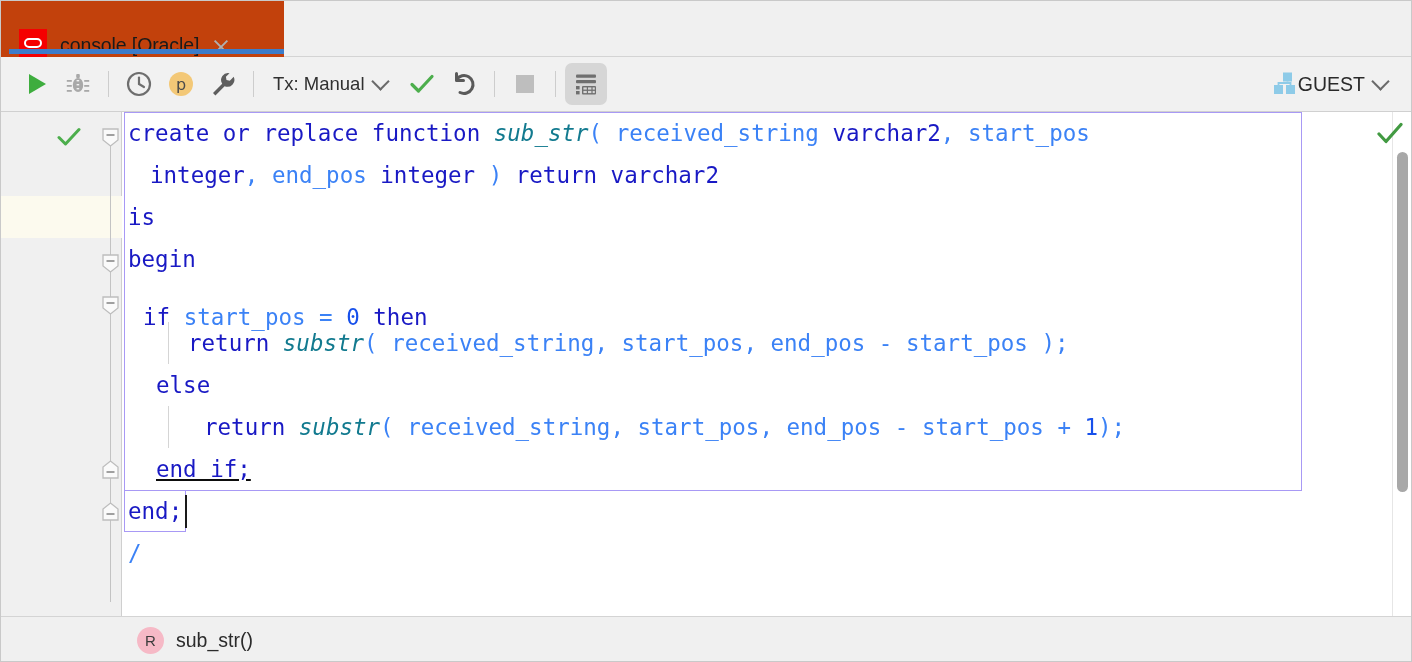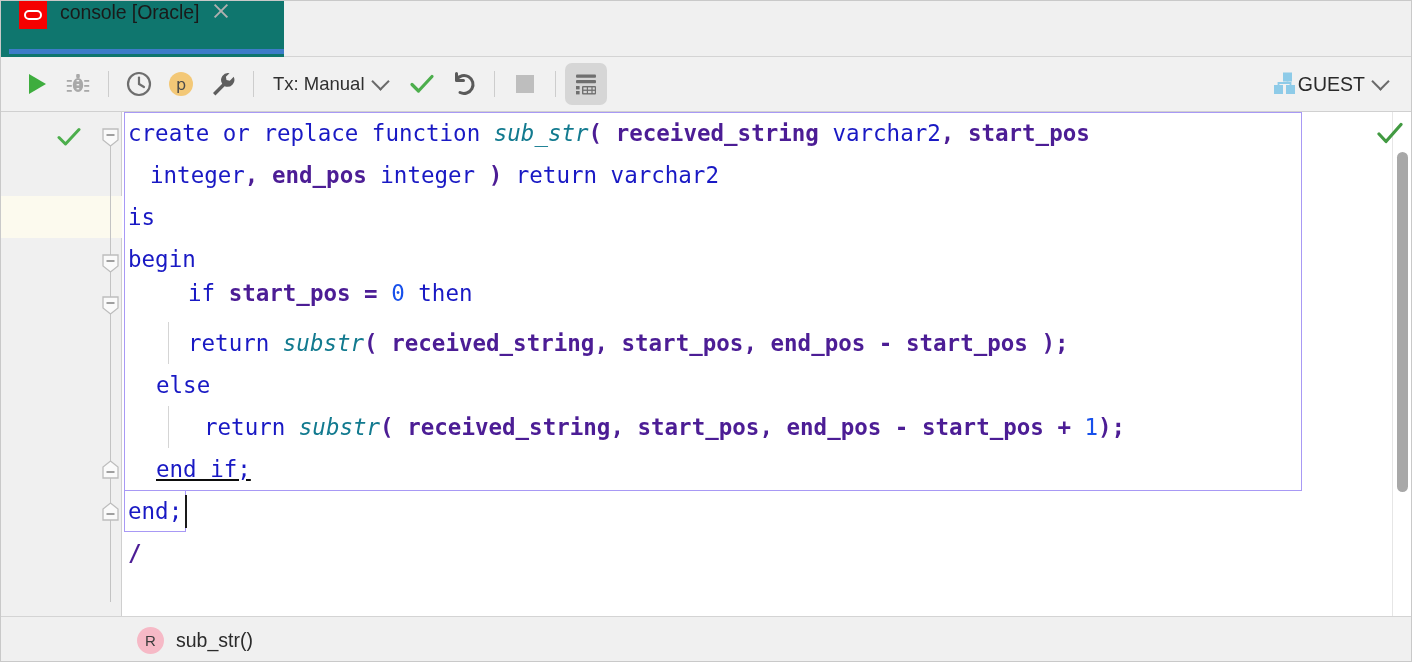--- a/index.html
+++ b/index.html
@@ -31,23 +31,23 @@
     height: 56px;
     background: #f0f0f0;
     border-bottom: 1px solid #d4d4d4;
     box-sizing: border-box;
   }
   .tab {
     position: absolute;
     left: 0; top: 0;
     height: 56px;
     width: 283px;
-    background: #0f766e;
+    background: #c2410c;
     display: flex;
-    align-items: flex-start;
+    align-items: flex-end;
     box-sizing: border-box;
   }
   .tab-underline {
     position: absolute;
     left: 8px;
     top: 48px;
     width: 275px;
     height: 5px;
     background: #3d7cc9;
   }
@@ -229,21 +229,21 @@
     line-height: 42px;
     white-space: pre;
     font-family: "DejaVu Sans Mono", monospace;
     font-size: 22.5px;
     color: #0d0d0d;
     padding-left: 6px;
   }
   .kw   { color: #1919c4; }
   .fn   { color: #127a8f; font-style: italic; }
   .num  { color: #1750eb; }
-  .plain{ color: #4c1d95; font-weight: bold; }
+  .plain{ color: #3b82f6; }
 
   
   .fold {
     position: absolute;
     left: 101px;
     width: 17px; height: 17px;
   }
   .fold svg { display: block; }
   .foldline {
     position: absolute;
@@ -528,21 +528,21 @@
       <div class="indent-guide" style="left:46px; top:294px; height:42px;"></div>
 
       <div class="code-line" style="top:0px;"><span class="kw">create or replace function </span><span class="fn">sub_str</span><span class="plain">( received_string </span><span class="kw">varchar2</span><span class="plain">, start_pos</span></div>
 
       <div class="code-line" style="top:42px; padding-left:28px;"><span class="kw">integer</span><span class="plain">, end_pos </span><span class="kw">integer</span><span class="plain"> ) </span><span class="kw">return varchar2</span></div>
 
       <div class="code-line" style="top:84px;"><span class="kw">is</span></div>
 
       <div class="code-line" style="top:126px;"><span class="kw">begin</span></div>
 
-      <div class="code-line" style="top:160px; padding-left:21px;margin-left:45px;"><span class="kw">if </span><span class="plain">start_pos = </span><span class="num">0</span><span class="kw"> then</span></div>
+      <div class="code-line" style="top:184px; padding-left:21px;"><span class="kw">if </span><span class="plain">start_pos = </span><span class="num">0</span><span class="kw"> then</span></div>
 
       <div class="code-line" style="top:210px; padding-left:66px;"><span class="kw">return </span><span class="fn">substr</span><span class="plain">( received_string, start_pos, end_pos - start_pos );</span></div>
 
       <div class="code-line" style="top:252px; padding-left:34px;"><span class="kw">else</span></div>
 
       <div class="code-line" style="top:294px; padding-left:82px;"><span class="kw">return </span><span class="fn">substr</span><span class="plain">( received_string, start_pos, end_pos - start_pos + </span><span class="num">1</span><span class="plain">);</span></div>
 
       <div class="code-line" style="top:336px; padding-left:34px;text-decoration:underline;"><span class="kw">end if;</span></div>
 
       <div class="code-line" style="top:378px;"><span class="kw">end;</span></div>

